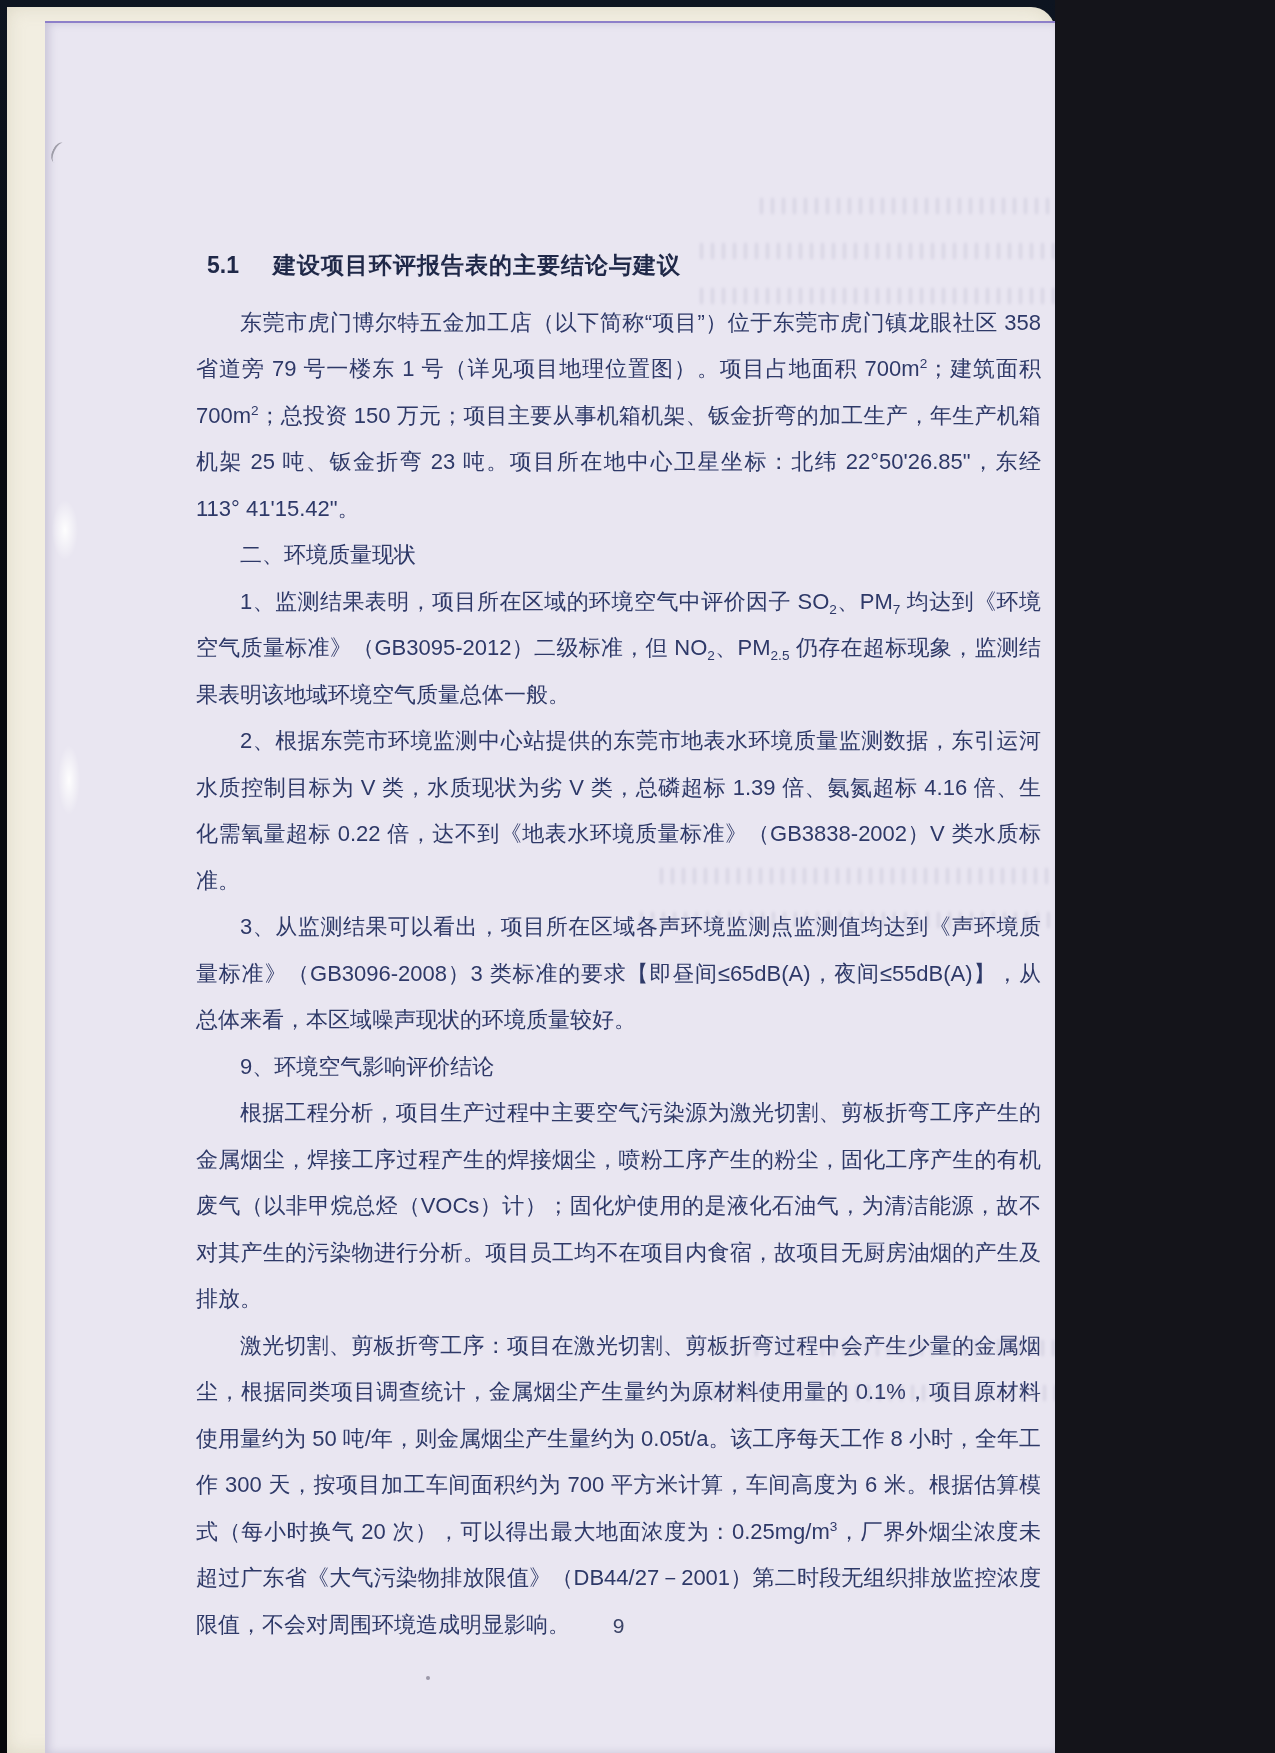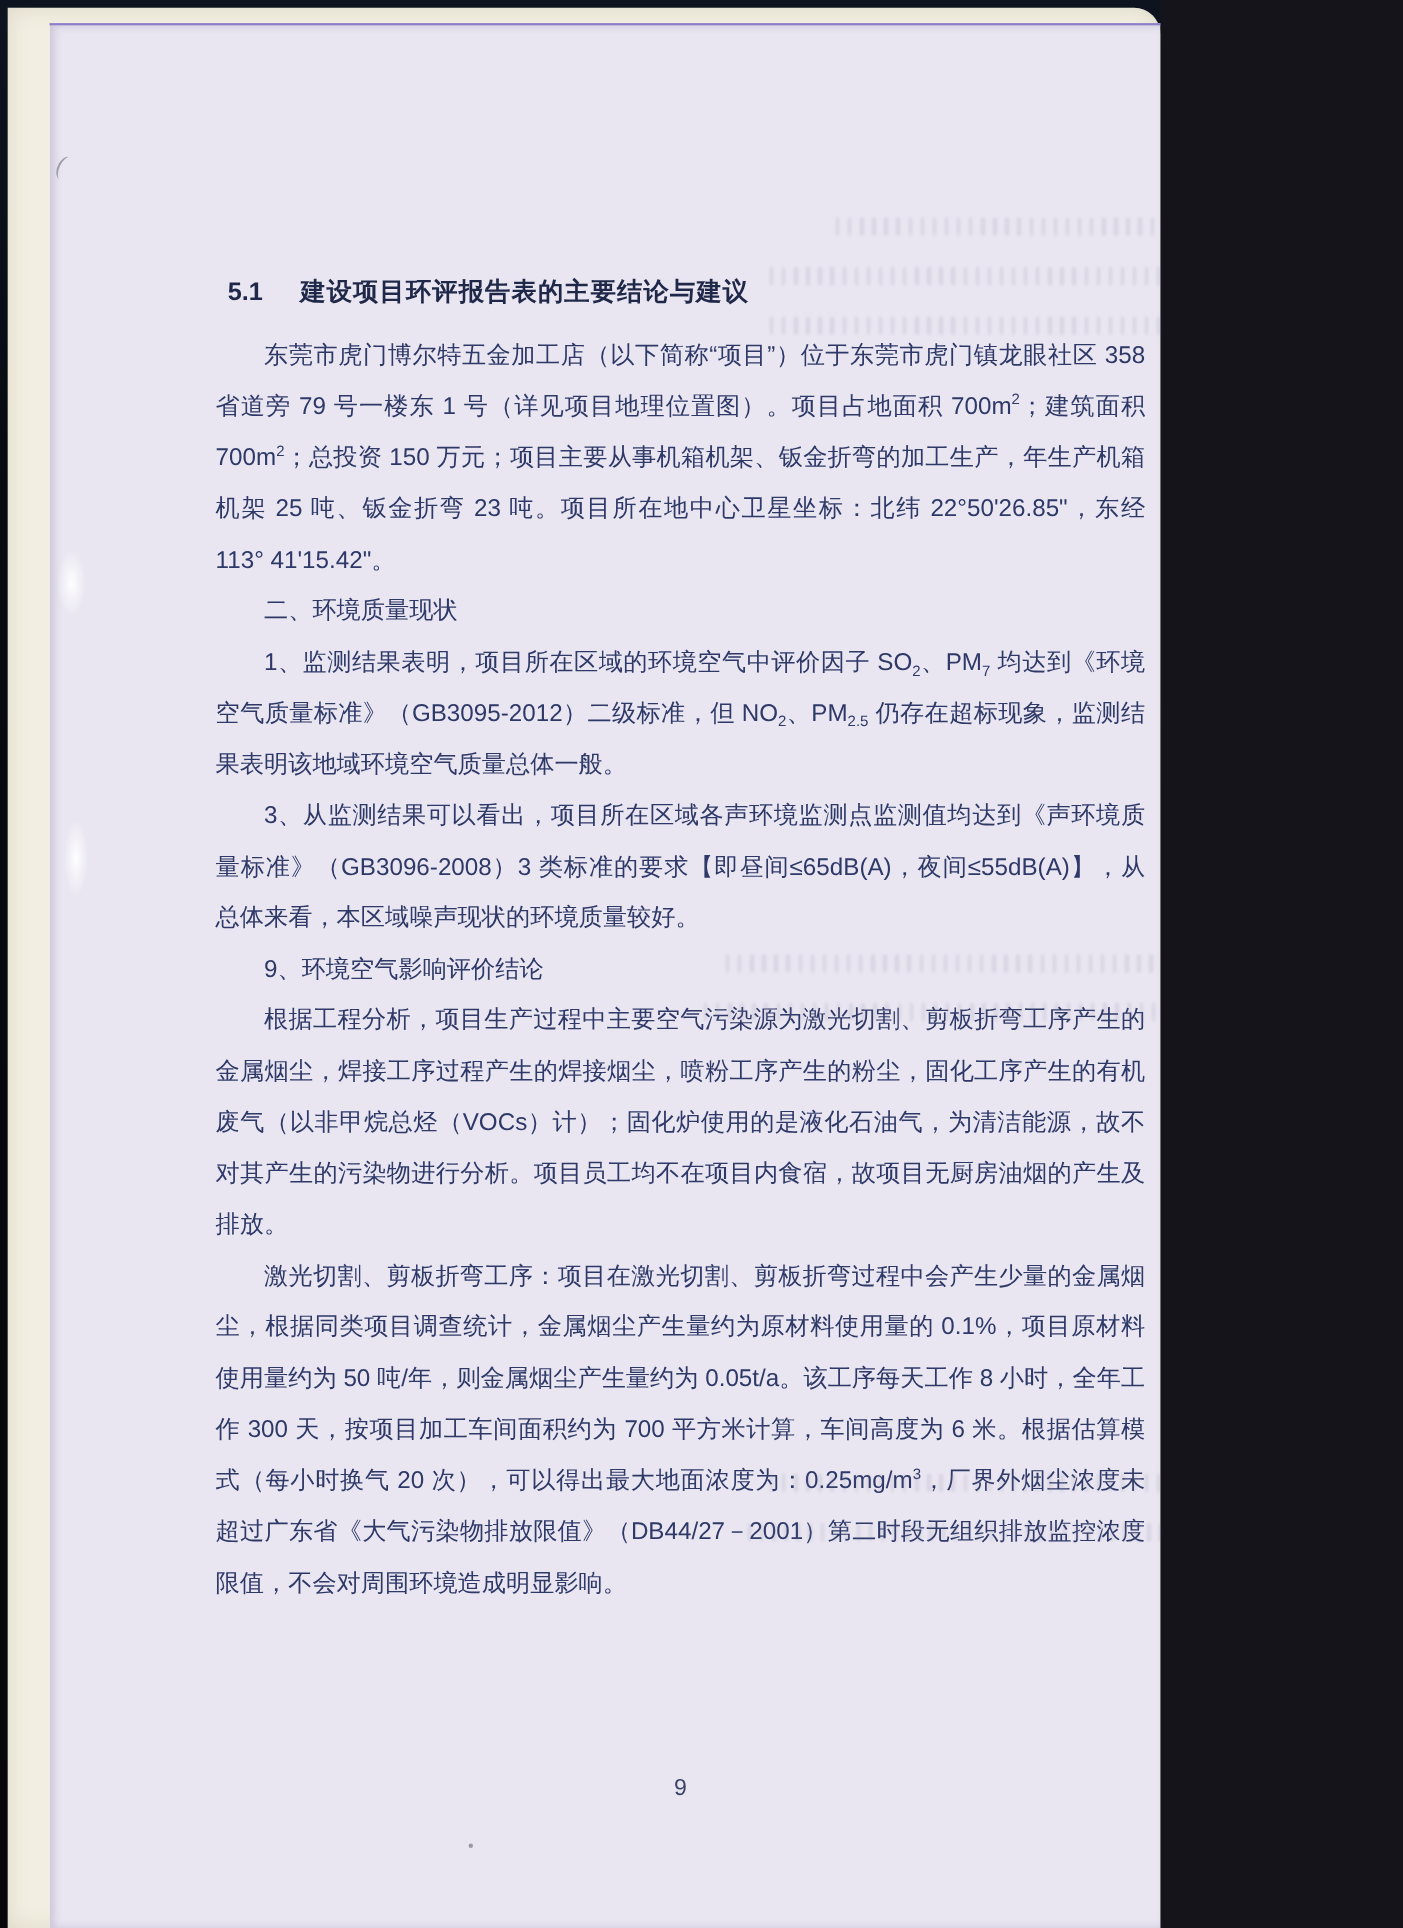--- a/index.html
+++ b/index.html
@@ -70,20 +70,21 @@
 
   <div class="page">
     <div class="content">
       <h1 class="title">
         <span class="num">5.1</span><span>建设项目环评报告表的主要结论与建议</span>
       </h1>
       <div id="paragraphs">
           <p class="para body">东莞市虎门博尔特五金加工店（以下简称“项目”）位于东莞市虎门镇龙眼社区 358 省道旁 79 号一楼东 1 号（详见项目地理位置图）。项目占地面积 700m<sup>2</sup>；建筑面积 700m<sup>2</sup>；总投资 150 万元；项目主要从事机箱机架、钣金折弯的加工生产，年生产机箱机架 25 吨、钣金折弯 23 吨。项目所在地中心卫星坐标：北纬 22°50'26.85"，东经 113° 41'15.42"。</p>
           <p class="para subheading">二、环境质量现状</p>
           <p class="para body">1、监测结果表明，项目所在区域的环境空气中评价因子 SO<sub>2</sub>、PM<sub>7</sub> 均达到《环境空气质量标准》（GB3095-2012）二级标准，但 NO<sub>2</sub>、PM<sub>2.5</sub> 仍存在超标现象，监测结果表明该地域环境空气质量总体一般。</p>
+          <p class="para body">2、根据东莞市环境监测中心站提供的东莞市地表水环境质量监测数据，东引运河水质控制目标为 V 类，水质现状为劣 V 类，总磷超标 1.39 倍、氨氮超标 4.16 倍、生化需氧量超标 0.22 倍，达不到《地表水环境质量标准》（GB3838-2002）V 类水质标准。</p>
           <p class="para body">3、从监测结果可以看出，项目所在区域各声环境监测点监测值均达到《声环境质量标准》（GB3096-2008）3 类标准的要求【即昼间≤65dB(A)，夜间≤55dB(A)】，从总体来看，本区域噪声现状的环境质量较好。</p>
           <p class="para subheading">9、环境空气影响评价结论</p>
           <p class="para body">根据工程分析，项目生产过程中主要空气污染源为激光切割、剪板折弯工序产生的金属烟尘，焊接工序过程产生的焊接烟尘，喷粉工序产生的粉尘，固化工序产生的有机废气（以非甲烷总烃（VOCs）计）；固化炉使用的是液化石油气，为清洁能源，故不对其产生的污染物进行分析。项目员工均不在项目内食宿，故项目无厨房油烟的产生及排放。</p>
           <p class="para body">激光切割、剪板折弯工序：项目在激光切割、剪板折弯过程中会产生少量的金属烟尘，根据同类项目调查统计，金属烟尘产生量约为原材料使用量的 0.1%，项目原材料使用量约为 50 吨/年，则金属烟尘产生量约为 0.05t/a。该工序每天工作 8 小时，全年工作 300 天，按项目加工车间面积约为 700 平方米计算，车间高度为 6 米。根据估算模式（每小时换气 20 次），可以得出最大地面浓度为：0.25mg/m<sup>3</sup>，厂界外烟尘浓度未超过广东省《大气污染物排放限值》（DB44/27－2001）第二时段无组织排放监控浓度限值，不会对周围环境造成明显影响。</p>
         </div>
     </div>
     <div class="page-number">9</div>
   </div>
 
   <div class="bleed b1"></div>

